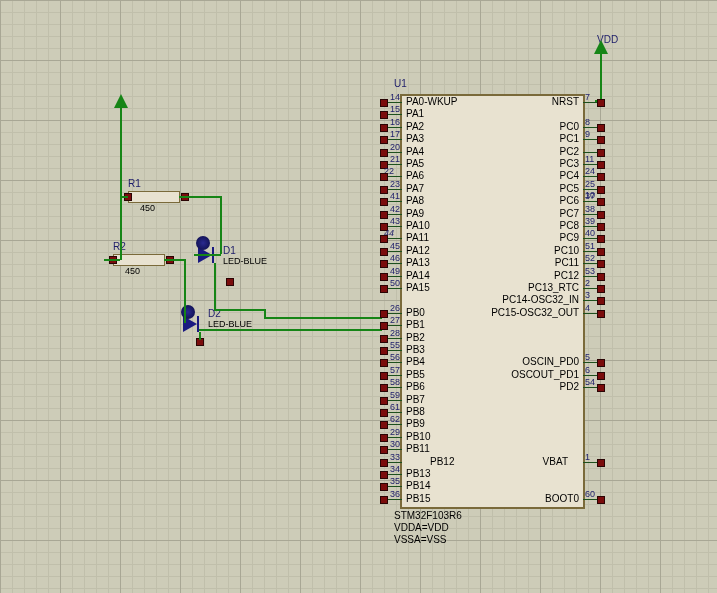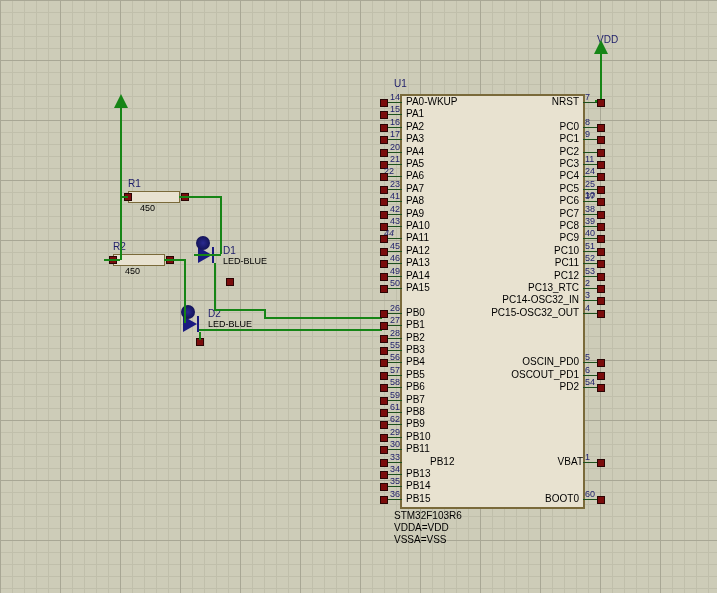--- a/index.html
+++ b/index.html
@@ -244,21 +244,21 @@
         <div class="pin-num" style="left: 183px; top: 268.8px;">6</div>
         <div class="pad" style="left: 195px; top: 275.8px;"></div>
         <div class="pin-txt" style="right: 4px; top: 272.8px; text-align: right;">OSCOUT_PD1</div>
         <div class="pin-line" style="left: 181px; top: 291.2px; width: 14px;"></div>
         <div class="pin-num" style="left: 183px; top: 281.2px;">54</div>
         <div class="pad" style="left: 195px; top: 288.2px;"></div>
         <div class="pin-txt" style="right: 4px; top: 285.2px; text-align: right;">PD2</div>
         <div class="pin-line" style="left: 181px; top: 365.6px; width: 14px;"></div>
         <div class="pin-num" style="left: 183px; top: 355.6px;">1</div>
         <div class="pad" style="left: 195px; top: 362.6px;"></div>
-        <div class="pin-txt" style="right: 0; top: 359.6px; text-align: right;">VBAT</div>
+        <div class="pin-txt" style="right: 15px; top: 359.6px; text-align: right;">VBAT</div>
         <div class="pin-line" style="left: 181px; top: 402.8px; width: 14px;"></div>
         <div class="pin-num" style="left: 183px; top: 392.8px;">60</div>
         <div class="pad" style="left: 195px; top: 399.8px;"></div>
         <div class="pin-txt" style="right: 4px; top: 396.8px; text-align: right;">BOOT0</div>
       </div>
   </div>
   <div class="el val" style="left:394px;top:510px">STM32F103R6</div>
   <div class="el val" style="left:394px;top:522px">VDDA=VDD</div>
   <div class="el val" style="left:394px;top:534px">VSSA=VSS</div>
 

